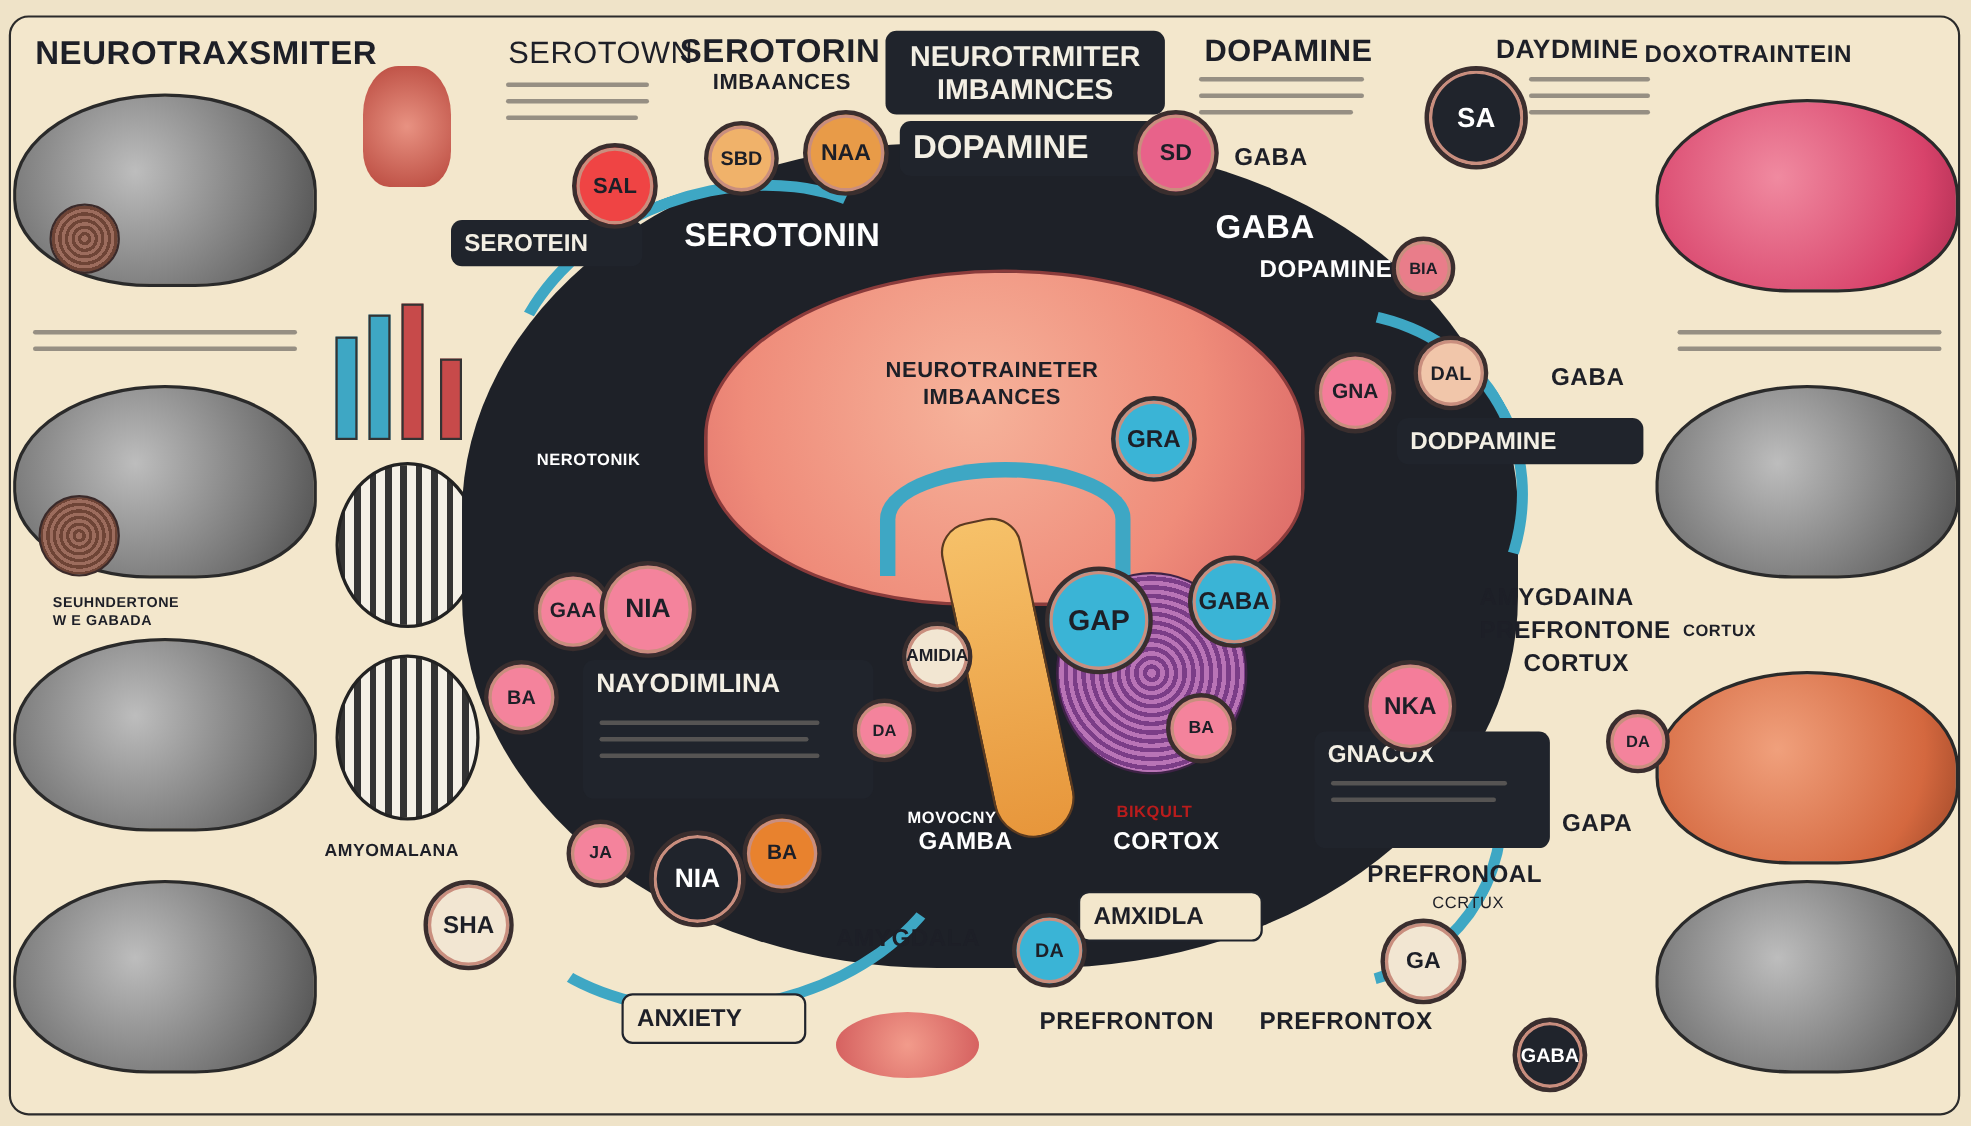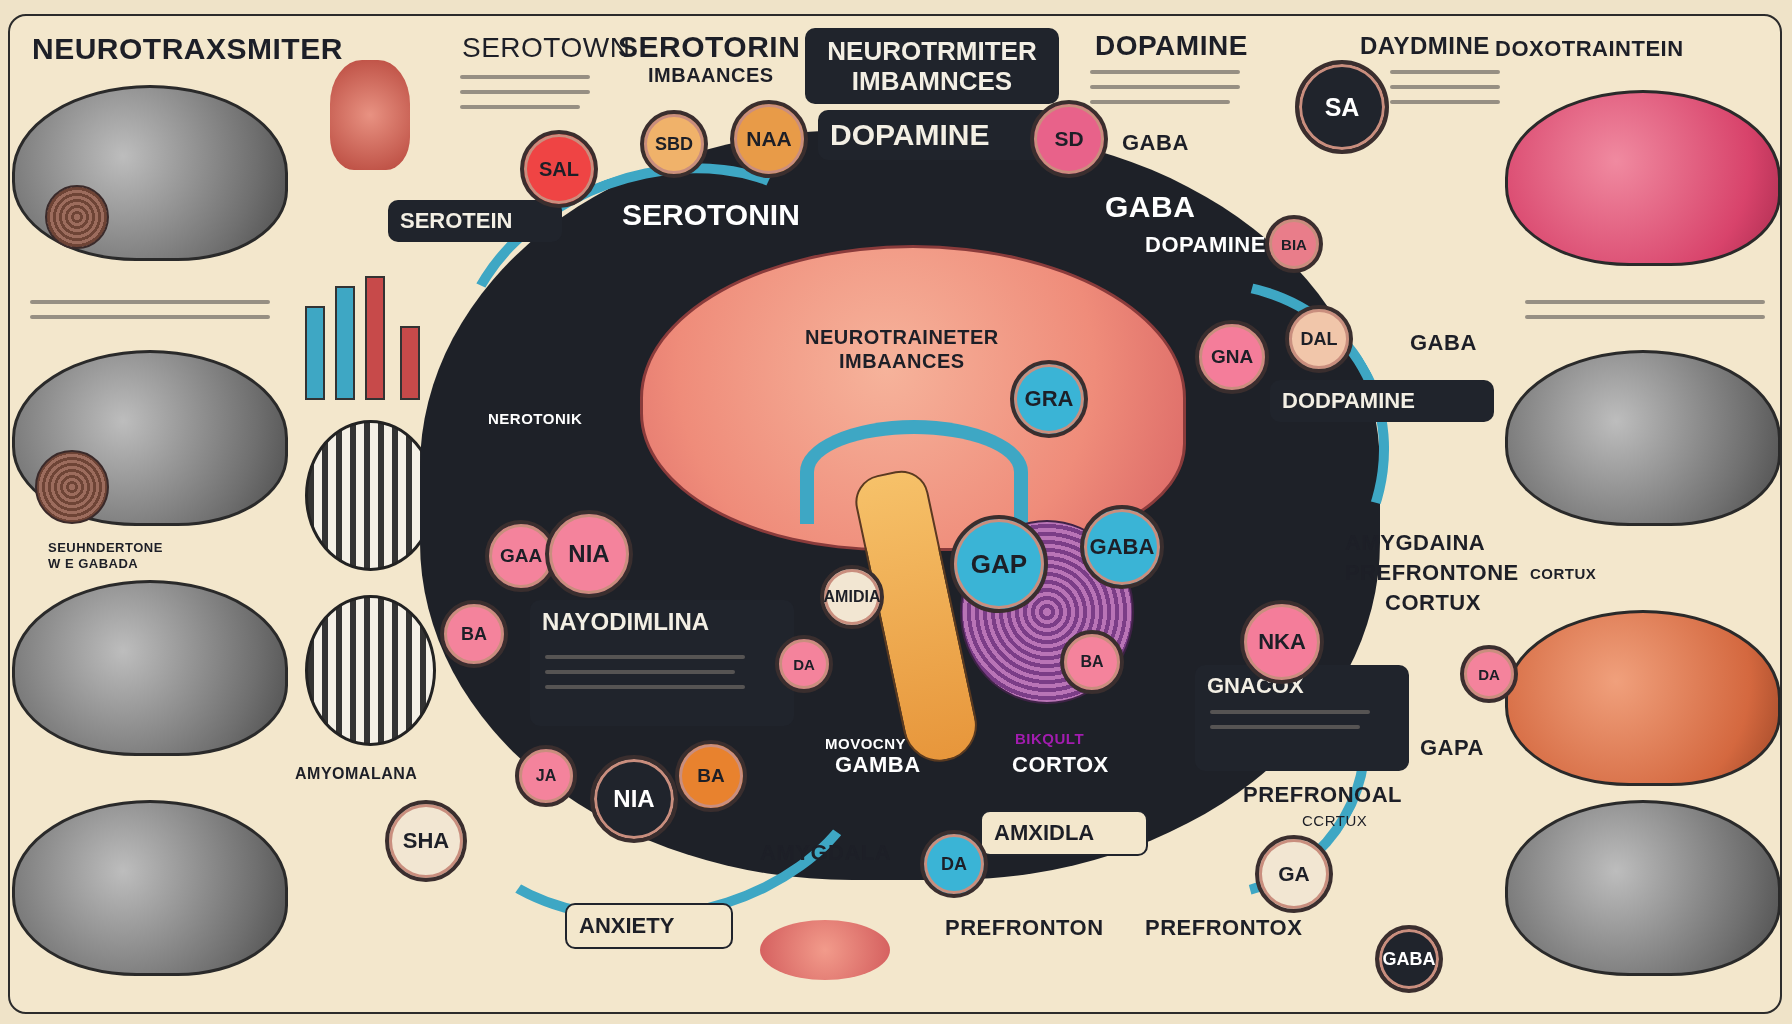--- a/index.html
+++ b/index.html
@@ -72,37 +72,37 @@
 <div class="cbrain"></div>
 <div class="abs" style="left:800px;top:420px;width:200px;height:90px;border-radius:50% 50% 0 0;border:14px solid #3ea7c4;border-bottom:none;"></div>
 <div class="stem"></div>
 <div class="cer2"></div>
 <div class="abs title" style="left:805px;top:325px;font-size:20px;text-align:center;line-height:24px;font-weight:700;">
   <div>NEUROTRAINETER</div>
   <div>IMBAANCES</div>
 </div>
 
 <div class="abs dark-box label-lg" style="left:818px;top:110px;width:210px;">DOPAMINE</div>
-<div class="abs dark-box label-md" style="left:388px;top:200px;width:150px;">SEROTEIN</div>
+<div class="abs dark-box label-md" style="left:410px;top:200px;width:150px;">SEROTEIN</div>
 <div class="abs dark-box label-lg" style="left:610px;top:190px;width:190px;background:transparent;color:#fff;">SEROTONIN</div>
 <div class="abs title label-lg" style="left:1105px;top:190px;color:#fff;">GABA</div>
 <div class="abs title label-md" style="left:1145px;top:232px;color:#fff;">DOPAMINE</div>
 <div class="abs title label-md" style="left:1122px;top:130px;">GABA</div>
 <div class="abs title label-sm" style="left:488px;top:410px;color:#fff;">NEROTONIK</div>
 <div class="abs dark-box label-md" style="left:1270px;top:380px;width:200px;">DODPAMINE</div>
 <div class="abs title label-md" style="left:1410px;top:330px;">GABA</div>
 <div class="abs dark-box" style="left:530px;top:600px;width:240px;height:110px;font-size:24px;">
   <div>NAYODIMLINA</div>
   <div class="scribble" style="left:15px;top:55px;width:200px;"></div>
   <div class="scribble" style="left:15px;top:70px;width:190px;"></div>
   <div class="scribble" style="left:15px;top:85px;width:200px;"></div>
 </div>
 <div class="abs title label-sm" style="left:825px;top:735px;color:#fff;">MOVOCNY</div>
 <div class="abs title label-md" style="left:835px;top:752px;color:#fff;">GAMBA</div>
-<div class="abs title label-sm" style="left:1015px;top:730px;color:#a21caf;">BIKQULT</div>
+<div class="abs title label-sm" style="left:1015px;top:730px;color:#b91c1c;">BIKQULT</div>
 <div class="abs title label-md" style="left:1012px;top:752px;color:#fff;">CORTOX</div>
 <div class="abs dark-box label-md" style="left:980px;top:810px;width:140px;background:#f3e7cc;color:#1d1f27;border:2px solid #20242c;">AMXIDLA</div>
 <div class="abs title label-md" style="left:760px;top:840px;">AMYGDALA</div>
 <div class="abs dark-box label-md" style="left:565px;top:903px;width:140px;background:#f3e7cc;color:#1d1f27;border:2px solid #20242c;">ANXIETY</div>
 <div class="abs" style="left:760px;top:920px;width:130px;height:60px;border-radius:50%;background:radial-gradient(circle,#f29b8b,#d35c5c);"></div>
 <div class="abs title label-md" style="left:945px;top:915px;">PREFRONTON</div>
 <div class="abs title label-md" style="left:1145px;top:915px;">PREFRONTOX</div>
 
 <div class="abs title label-md" style="left:1345px;top:530px;font-weight:700;">AMYGDAINA</div>
 <div class="abs title label-md" style="left:1345px;top:560px;font-weight:700;">PREFRONTONE</div>

